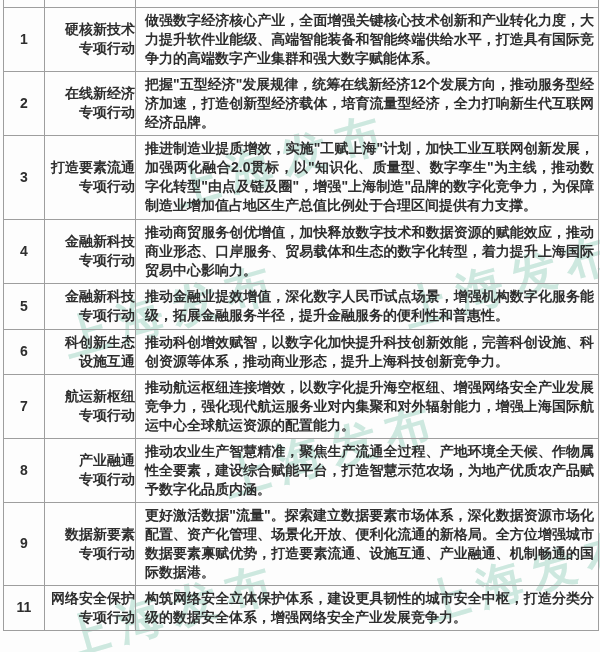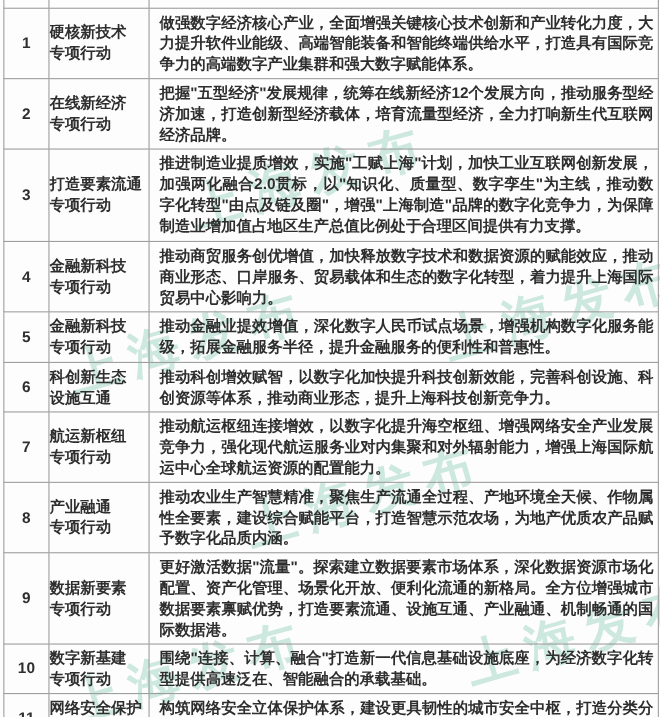--- a/index.html
+++ b/index.html
@@ -38,21 +38,21 @@
     font-size: 14px;
     line-height: 19px;
     font-weight: 600;
     vertical-align: middle;
     background: transparent;
     overflow: hidden;
   }
   col.c-num { width: 41px; }
   col.c-title { width: 91px; }
   td.num { text-align: center; }
-  td.title { text-align: left; white-space: pre-line; }
+  td.title { text-align: right; white-space: pre-line; }
   td.desc { text-align: justify; padding: 3px 4px 3px 9px; }
   tr.partial td { border-top: none; height: 7px; }
 </style>
 </head>
 <body>
 
 <div class="stage">
 
   <div class="wm-layer">
     <span class="wm" style="left:170px; top:130px;">上海发布</span>
@@ -132,26 +132,20 @@
         <td class="desc">推动农业生产智慧精准，聚焦生产流通全过程、产地环境全天候、作物属性全要素，建设综合赋能平台，打造智慧示范农场，为地产优质农产品赋予数字化品质内涵。</td>
       </tr>
 
       <tr style="height:61px;">
         <td class="num">9</td>
         <td class="title">数据新要素
 专项行动</td>
         <td class="desc">更好激活数据"流量"。探索建立数据要素市场体系，深化数据资源市场化配置、资产化管理、场景化开放、便利化流通的新格局。全方位增强城市数据要素禀赋优势，打造要素流通、设施互通、产业融通、机制畅通的国际数据港。</td>
       </tr>
 
-      <tr style="height:44px;">
-        <td class="num">10</td>
-        <td class="title">数字新基建
-专项行动</td>
-        <td class="desc">围绕"连接、计算、融合"打造新一代信息基础设施底座，为经济数字化转型提供高速泛在、智能融合的承载基础。</td>
-      </tr>
 
       <tr style="height:41px;">
         <td class="num">11</td>
         <td class="title">网络安全保护
 专项行动</td>
         <td class="desc">构筑网络安全立体保护体系，建设更具韧性的城市安全中枢，打造分类分级的数据安全体系，增强网络安全产业发展竞争力。</td>
       </tr>
 
     </tbody>
   </table>

